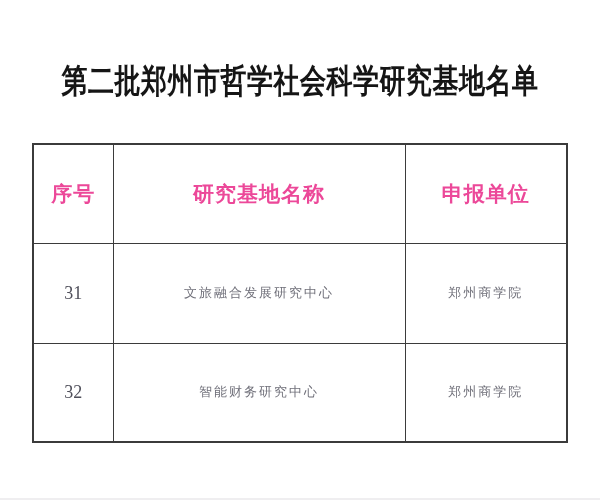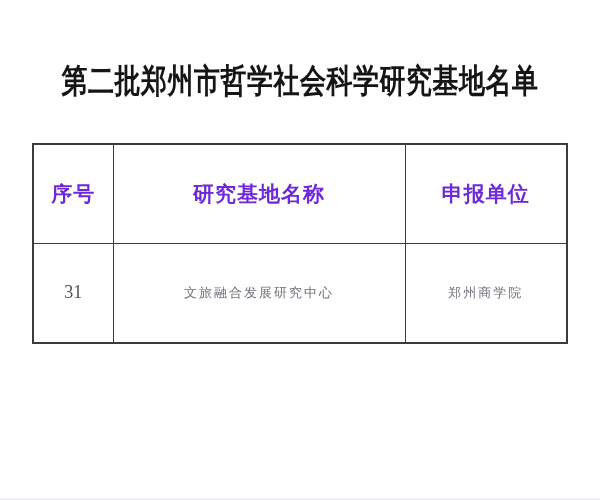--- a/index.html
+++ b/index.html
@@ -55,21 +55,21 @@
     overflow: hidden;
   }
   tr.header-row { height: 99px; }
   tr.data-row-1 { height: 100px; }
   tr.data-row-2 { height: 99px; }
   th.hdr {
     font-family: "Liberation Sans", sans-serif;
     font-weight: bold;
     font-size: 21px;
     letter-spacing: 1px;
-    color: #6d28d9;
+    color: #ec4899;
   }
   td.num {
     font-family: "Liberation Serif", serif;
     font-size: 18px;
     font-weight: normal;
     color: #4f4f5a;
   }
   td.txt {
     font-family: "Liberation Serif", serif;
     font-size: 13px;
@@ -105,18 +105,23 @@
         <th class="hdr">研究基地名称</th>
         <th class="hdr">申报单位</th>
       </tr>
     </thead>
     <tbody>
       <tr class="data-row-1">
         <td class="num">31</td>
         <td class="txt">文旅融合发展研究中心</td>
         <td class="txt">郑州商学院</td>
       </tr>
+      <tr class="data-row-2">
+        <td class="num">32</td>
+        <td class="txt">智能财务研究中心</td>
+        <td class="txt">郑州商学院</td>
+      </tr>
     </tbody>
   </table>
 
   <div class="bottom-line"></div>
 
 </div>
 
 </body></html>

